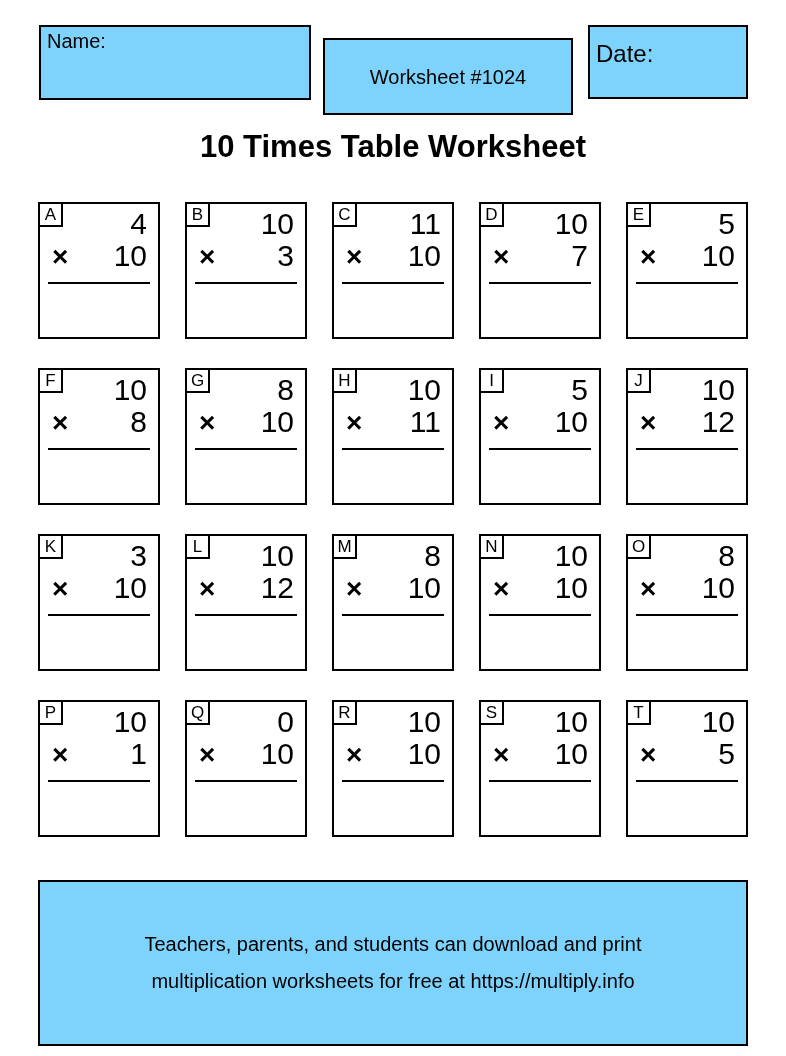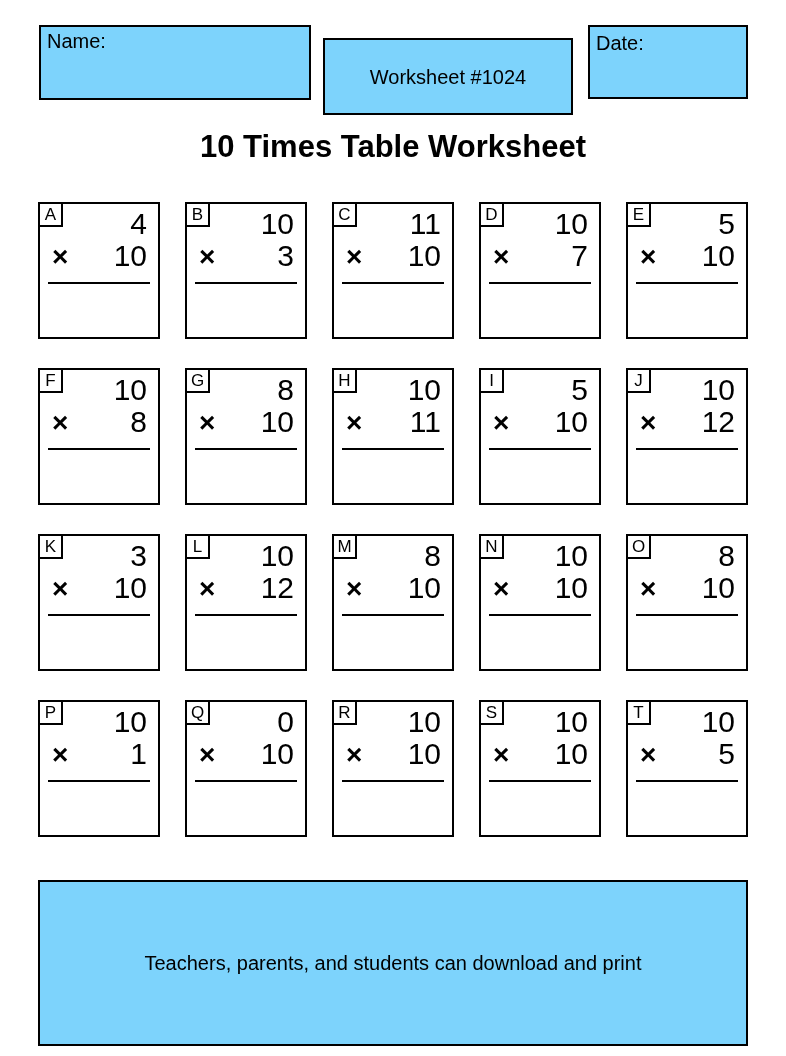--- a/index.html
+++ b/index.html
@@ -11,21 +11,21 @@
     color: #000;
     overflow: hidden;
   }
   .box { border: 2px solid #000; position: absolute; background: #7dd3fc; }
 
   
   .name-box  { left: 39px;  top: 25px; width: 272px; height: 75px; padding: 3px 6px; font-size: 20px; }
   .info-box  { left: 323px; top: 23px; width: 250px; height: 77px;
                display: flex; flex-direction: column; justify-content: center;
                text-align: center; font-size: 20px; line-height: 30px; margin-top: 15px; }
-  .date-box  { left: 588px; top: 25px; width: 160px; height: 74px; padding: 5px 6px; font-size: 20px; }
+  .date-box  { left: 588px; top: 25px; width: 160px; height: 74px; padding: 13px 6px; font-size: 24px; }
 
   
   .page-title {
     position: absolute; left: 0; top: 129px; width: 786px;
     text-align: center; font-size: 31px; font-weight: 700;
   }
 
   
   .grid {
     position: absolute; left: 38px; top: 202px; width: 710px;
@@ -339,13 +339,14 @@
       <span class="sign">×</span>
       <span>5</span>
     </div>
     <div class="answer-line"></div>
     <div class="answer-space"></div>
   </div>
 </div>
 
 <div class="box footer-box">
   <div>Teachers, parents, and students can download and print</div>
+  <div>multiplication worksheets for free at https://multiply.info</div>
 </div>
 
 </body></html>

